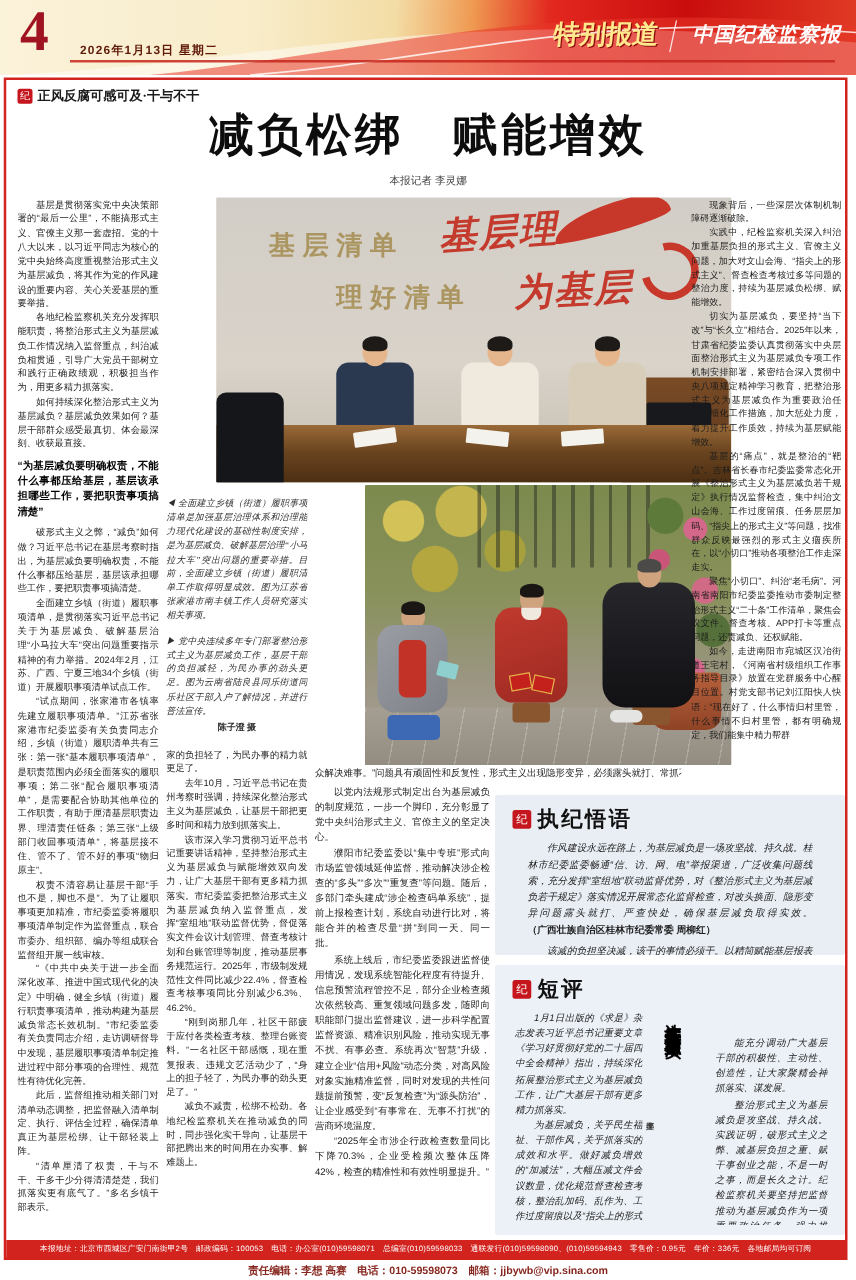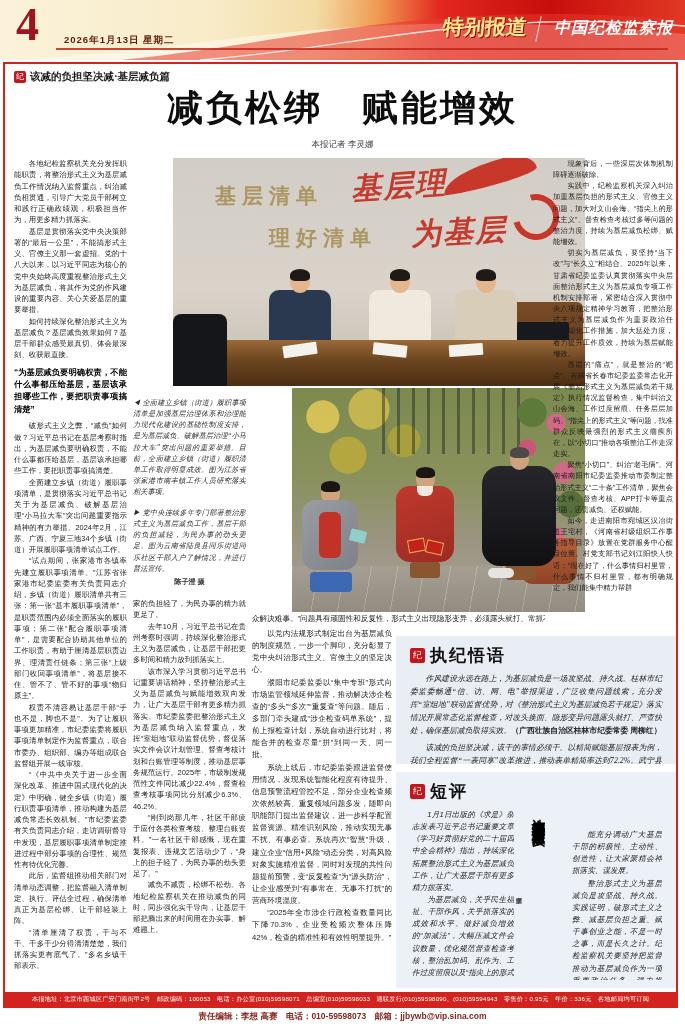--- a/index.html
+++ b/index.html
@@ -114,22 +114,22 @@
   .fshoe{position:absolute;left:196px;bottom:34px;width:26px;height:10px;background:#e4e4e2;border-radius:5px;}
   .fstool-w1{position:absolute;left:118px;bottom:34px;width:30px;height:16px;background:#8a5630;border-radius:3px;}
   .fstool-w2{position:absolute;left:214px;bottom:32px;width:30px;height:16px;background:#8a5630;border-radius:3px;}
   
   .sidebox{position:absolute;left:396px;width:280px;background:#e9eef5;border-radius:2px;overflow:hidden;}
   #box-wuyu{top:636px;height:128px;}
   #box-comment{top:772px;height:216px;background:#ecf1f7;}
   .boxhead{display:flex;align-items:center;gap:5px;padding:8px 0 3px 14px;}
   .boxhead .seal{width:15px;height:15px;font-size:9px;}
   .boxtitle{font-size:17px;font-weight:900;font-family:"Liberation Serif",serif;color:#111;letter-spacing:2px;}
-  .wu-p{margin:3px 14px 4px;font-size:7.8px;line-height:1.66;text-align:justify;text-indent:2em;
-    font-family:Liberation Serif, serif;font-style:italic;color:#222;}
+  .wu-p{margin:3px 26px 4px;font-size:7.8px;line-height:1.66;text-align:justify;text-indent:2em;
+    font-family:Liberation Sans, sans-serif;font-style:italic;color:#222;}
   .wu-author{font-style:normal;white-space:nowrap;}
   .comment-body{position:absolute;left:0;top:34px;right:0;bottom:8px;}
   .cm-col{position:absolute;top:3px;bottom:0;font-size:7.6px;line-height:1.6;text-align:justify;overflow:hidden;
     font-family:Liberation Sans, sans-serif;font-style:italic;color:#222;}
   .cm-col p{margin:0;text-indent:2em;}
   #cm-left{left:16px;width:102px;}
   #cm-right{right:14px;width:90px;margin-top:20px;}
   .vtitle{position:absolute;left:132px;top:2px;height:198px;writing-mode:vertical-rl;
     font-size:13.5px;font-weight:900;font-family:"Liberation Serif",serif;color:#000;letter-spacing:1px;line-height:1.4;}
   .vauthor{position:absolute;left:118px;top:86px;writing-mode:vertical-rl;font-size:6.5px;color:#333;}
@@ -156,30 +156,30 @@
     <div class="mrule"></div>
     <div class="section-name">特别报道</div>
     <div class="mast-div"></div>
     <div class="paper-name">中国纪检监察报</div>
   </div>
 
   <div class="frame"></div>
 
   <div class="kicker">
     <span class="seal">纪</span>
-    <span class="kicker-text">该减的负担坚决减·基层减负篇</span>
+    <span class="kicker-text">正风反腐可感可及·干与不干</span>
   </div>
 
   <div class="headline">减负松绑　赋能增效</div>
   <div class="byline">本报记者 李灵娜</div>
 
   <div class="col" id="col1">
     <div>
+        <p>基层是贯彻落实党中央决策部署的“最后一公里”，不能搞形式主义、官僚主义那一套虚招。党的十八大以来，以习近平同志为核心的党中央始终高度重视整治形式主义为基层减负，将其作为党的作风建设的重要内容、关心关爱基层的重要举措。</p>
         <p>各地纪检监察机关充分发挥职能职责，将整治形式主义为基层减负工作情况纳入监督重点，纠治减负相贯通，引导广大党员干部树立和践行正确政绩观，积极担当作为，用更多精力抓落实。</p>
-        <p>基层是贯彻落实党中央决策部署的“最后一公里”，不能搞形式主义、官僚主义那一套虚招。党的十八大以来，以习近平同志为核心的党中央始终高度重视整治形式主义为基层减负，将其作为党的作风建设的重要内容、关心关爱基层的重要举措。</p>
         <p>如何持续深化整治形式主义为基层减负？基层减负效果如何？基层干部群众感受最真切、体会最深刻、收获最直接。</p>
       </div>
     <div class="quote">“为基层减负要明确权责，不能什么事都压给基层，基层该承担哪些工作，要把职责事项搞清楚”</div>
     <div>
         <p>破形式主义之弊，“减负”如何做？习近平总书记在基层考察时指出，为基层减负要明确权责，不能什么事都压给基层，基层该承担哪些工作，要把职责事项搞清楚。</p>
         <p>全面建立乡镇（街道）履职事项清单，是贯彻落实习近平总书记关于为基层减负、破解基层治理“小马拉大车”突出问题重要指示精神的有力举措。2024年2月，江苏、广西、宁夏三地34个乡镇（街道）开展履职事项清单试点工作。</p>
         <p>“试点期间，张家港市各镇率先建立履职事项清单。”江苏省张家港市纪委监委有关负责同志介绍，乡镇（街道）履职清单共有三张：第一张“基本履职事项清单”，是职责范围内必须全面落实的履职事项；第二张“配合履职事项清单”，是需要配合协助其他单位的工作职责，有助于厘清基层职责边界、理清责任链条；第三张“上级部门收回事项清单”，将基层接不住、管不了、管不好的事项“物归原主”。</p>
         <p>权责不清容易让基层干部“手也不是，脚也不是”。为了让履职事项更加精准，市纪委监委将履职事项清单制定作为监督重点，联合市委办、组织部、编办等组成联合监督组开展一线审核。</p>
         <p>“《中共中央关于进一步全面深化改革、推进中国式现代化的决定》中明确，健全乡镇（街道）履行职责事项清单，推动构建为基层减负常态长效机制。”市纪委监委有关负责同志介绍，走访调研督导中发现，基层履职事项清单制定推进过程中部分事项的合理性、规范性有待优化完善。</p>
         <p>此后，监督组推动相关部门对清单动态调整，把监督融入清单制定、执行、评估全过程，确保清单真正为基层松绑、让干部轻装上阵。</p>

